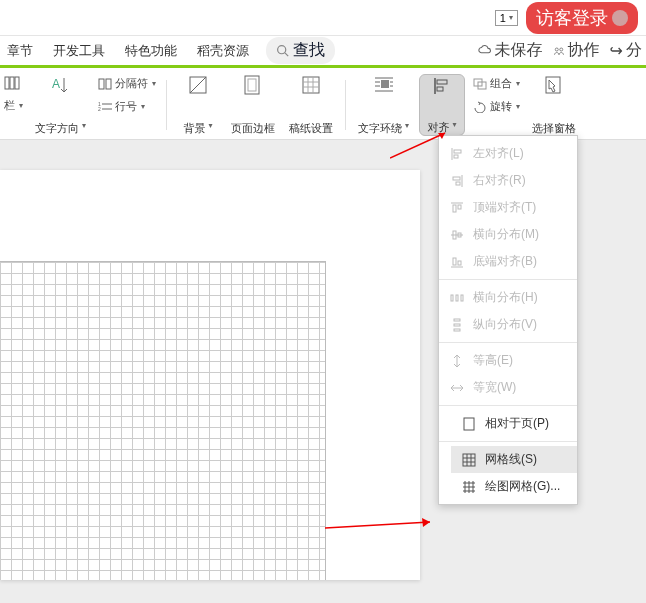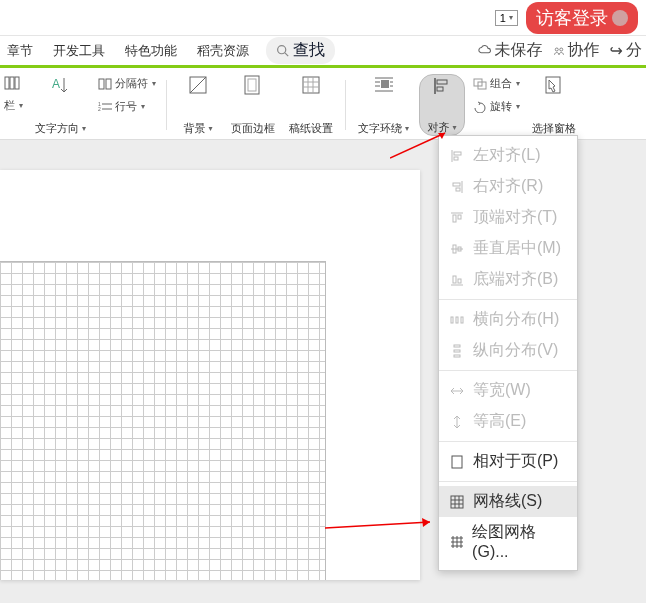--- a/index.html
+++ b/index.html
@@ -87,28 +87,28 @@
       justify-content: space-between;
       height: 62px;
       padding: 0 4px;
     }
     .tool-group.wide { min-width: 46px; }
     .tool-icon {
       width: 22px; height: 22px;
       display: flex; align-items: center; justify-content: center;
       color: #555;
     }
-    .tool-label { font-size: 11px; display: flex; align-items: center; gap: 2px; }
+    .tool-label { font-size: 11px; display: flex; gap: 2px; }
     .divider { width: 1px; height: 50px; background: #e0e0e0; margin: 6px 2px 0; }
     .small-group { display: flex; flex-direction: column; gap: 8px; padding: 2px; }
     .small-item { display: flex; align-items: center; gap: 3px; font-size: 11px; color: #444; }
     .active-tool {
       background: #d8d8d8;
       border: 1px solid #bbb;
-      border-radius: 14px;
+      border-radius: 6px;
     }
     .canvas-area {
       position: absolute;
       top: 140px;
       left: 0;
       right: 0;
       bottom: 0;
       background: #ededed;
       overflow: hidden;
     }
@@ -136,31 +136,31 @@
     }
     .dropdown-menu {
       position: absolute;
       left: 438px;
       top: 135px;
       width: 140px;
       background: #fff;
       border: 1px solid #ccc;
       box-shadow: 0 2px 8px rgba(0,0,0,0.2);
       padding: 4px 0;
-      font-size: 16px;
+      font-size: 12px;
     }
     .menu-item {
       display: flex;
       align-items: center;
       gap: 8px;
       padding: 5px 10px;
       color: #bbb;
       cursor: pointer;
     }
-    .menu-item.enabled { color: #333; }
+    .menu-item.enabled { color: #333; margin-left: 12px; }
     .menu-item.highlighted { background: #e8e8e8; }
     .menu-sep { height: 1px; background: #e5e5e5; margin: 4px 0; }
     .menu-icon { width: 16px; height: 16px; display: flex; align-items: center; justify-content: center; font-size: 13px; }
     .arrow {
       position: absolute;
       pointer-events: none;
     }
     .dd { font-size: 8px; color: #666; margin-left: 1px; }
     svg { display: block; }
   </style>
@@ -411,21 +411,21 @@
     <span>顶端对齐(T)</span>
   </div>
   <div class="menu-item">
     <span class="menu-icon">
         <svg width="14" height="14" viewBox="0 0 14 14">
           <line x1="1" y1="7" x2="13" y2="7" stroke="#bbb"></line>
           <rect x="3" y="3" width="3" height="8" fill="none" stroke="#bbb"></rect>
           <rect x="8" y="5" width="3" height="4" fill="none" stroke="#bbb"></rect>
         </svg>
       </span>
-    <span>垂直居中(M)</span>
+    <span>横向分布(M)</span>
   </div>
   <div class="menu-item">
     <span class="menu-icon">
         <svg width="14" height="14" viewBox="0 0 14 14">
           <line x1="1" y1="12" x2="13" y2="12" stroke="#bbb"></line>
           <rect x="3" y="3" width="3" height="7" fill="none" stroke="#bbb"></rect>
           <rect x="8" y="6" width="3" height="4" fill="none" stroke="#bbb"></rect>
         </svg>
       </span>
     <span>底端对齐(B)</span>
@@ -448,34 +448,34 @@
           <rect x="4" y="6" width="6" height="2" fill="none" stroke="#bbb"></rect>
           <rect x="4" y="11" width="6" height="2" fill="none" stroke="#bbb"></rect>
         </svg>
       </span>
     <span>纵向分布(V)</span>
   </div>
   <div class="menu-sep"></div>
   <div class="menu-item">
     <span class="menu-icon">
         <svg width="14" height="14" viewBox="0 0 14 14">
+          <line x1="7" y1="2" x2="7" y2="12" stroke="#bbb"></line>
+          <path d="M4 4l3-3 3 3M4 10l3 3 3-3" fill="none" stroke="#bbb"></path>
+        </svg>
+      </span>
+    <span>等高(E)</span>
+  </div>
+  <div class="menu-item">
+    <span class="menu-icon">
+        <svg width="14" height="14" viewBox="0 0 14 14">
           <line x1="2" y1="7" x2="12" y2="7" stroke="#bbb"></line>
           <path d="M4 4l-3 3 3 3M10 4l3 3-3 3" fill="none" stroke="#bbb"></path>
         </svg>
       </span>
     <span>等宽(W)</span>
-  </div>
-  <div class="menu-item">
-    <span class="menu-icon">
-        <svg width="14" height="14" viewBox="0 0 14 14">
-          <line x1="7" y1="2" x2="7" y2="12" stroke="#bbb"></line>
-          <path d="M4 4l3-3 3 3M4 10l3 3 3-3" fill="none" stroke="#bbb"></path>
-        </svg>
-      </span>
-    <span>等高(E)</span>
   </div>
   <div class="menu-sep"></div>
   <div class="menu-item enabled">
     <span class="menu-icon">
         <svg width="14" height="14" viewBox="0 0 14 14">
           <rect x="2" y="1" width="10" height="12" fill="none" stroke="#555"></rect>
         </svg>
       </span>
     <span>相对于页(P)</span>
   </div>

